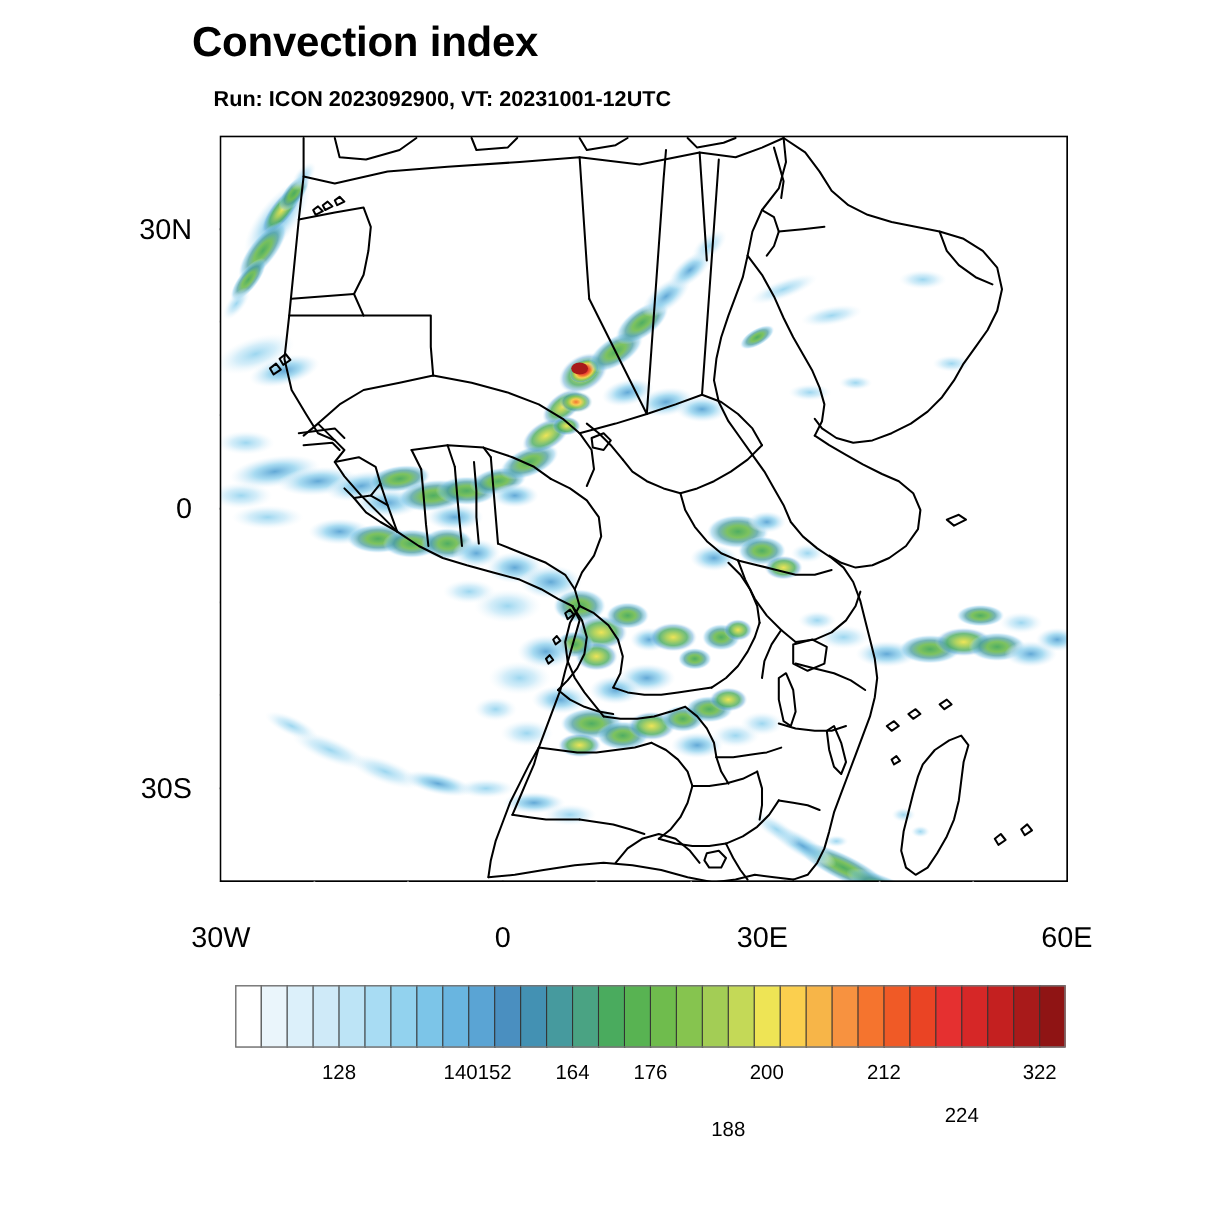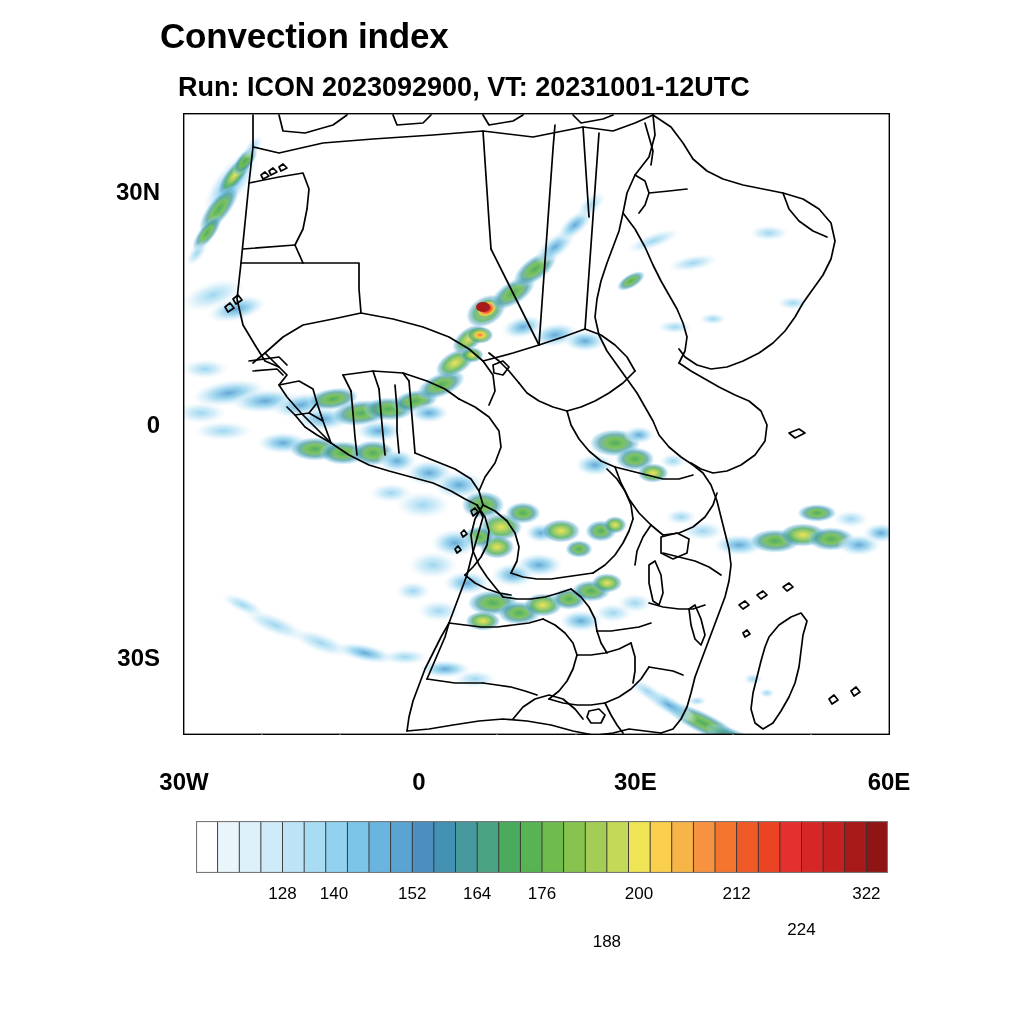--- a/index.html
+++ b/index.html
@@ -1,25 +1,25 @@
 <!DOCTYPE html>
 <html><head>
 <meta charset="utf-8">
 <style>
   html,body{margin:0;padding:0;background:#ffffff;}
   body{width:1024px;height:1024px;font-family:"Liberation Sans",sans-serif;color:#000;overflow:hidden;}
   #page{position:relative;width:1024px;height:1024px;padding-left:21px;}
 
   .title{position:absolute;left:160px;top:16px;font-size:35px;font-weight:bold;letter-spacing:-0.2px;white-space:nowrap;}
-  .subtitle{position:absolute;left:178px;top:72px;font-size:27px;font-weight:bold;white-space:nowrap;}
+  .subtitle{position:absolute;left:178px;top:72px;font-size:18px;font-weight:bold;white-space:nowrap;}
 
   #plot{position:absolute;left:183px;top:113px;width:707px;height:622px;}
   #plot svg{display:block;}
 
-  .axlabel{position:absolute;font-size:24px;font-weight:bold;white-space:nowrap;}
+  .axlabel{position:absolute;font-size:24px;font-weight:normal;white-space:nowrap;}
   .ylab{text-align:right;}
 
   #cbar{position:absolute;left:196px;top:821px;width:692px;height:52px;}
   #cbar svg{display:block;}
   .cblabel{position:absolute;font-size:17px;white-space:nowrap;text-align:center;}
 </style>
 </head>
 <body>
 
 <div id="page">
@@ -469,21 +469,21 @@
           <rect x="605.50" y="0" width="22.02" height="52" fill="#d62727" stroke="#333333" stroke-width="0.9"></rect>
           <rect x="627.13" y="0" width="22.02" height="52" fill="#c42020" stroke="#333333" stroke-width="0.9"></rect>
           <rect x="648.75" y="0" width="22.02" height="52" fill="#a81a1a" stroke="#333333" stroke-width="0.9"></rect>
           <rect x="670.38" y="0" width="22.02" height="52" fill="#8f1414" stroke="#333333" stroke-width="0.9"></rect>
         </g>
       <rect x="0.5" y="0.5" width="691" height="51" fill="none" stroke="#777777" stroke-width="1.2"></rect>
     </svg>
   </div>
   <div id="cbar-labels">
       <div class="cblabel" style="left: 247.5px; top: 884px; width: 70px;">128</div>
-      <div class="cblabel" style="left: 299px; top: 884px; width: 70px;">140</div>
+      <div class="cblabel" style="left: 328px; top: 884px; width: 70px; text-align: right;">140</div>
       <div class="cblabel" style="left: 377.25px; top: 884px; width: 70px;">152</div>
       <div class="cblabel" style="left: 442.125px; top: 884px; width: 70px;">164</div>
       <div class="cblabel" style="left: 507px; top: 884px; width: 70px;">176</div>
       <div class="cblabel" style="left: 571.875px; top: 884px; width: 70px; margin-top: 48px;">188</div>
       <div class="cblabel" style="left: 604px; top: 884px; width: 70px;">200</div>
       <div class="cblabel" style="left: 701.625px; top: 884px; width: 70px;">212</div>
       <div class="cblabel" style="left: 766.5px; top: 880px; width: 70px; margin-top: 40px;">224</div>
       <div class="cblabel" style="left: 831.375px; top: 884px; width: 70px;">322</div>
     </div>
 

